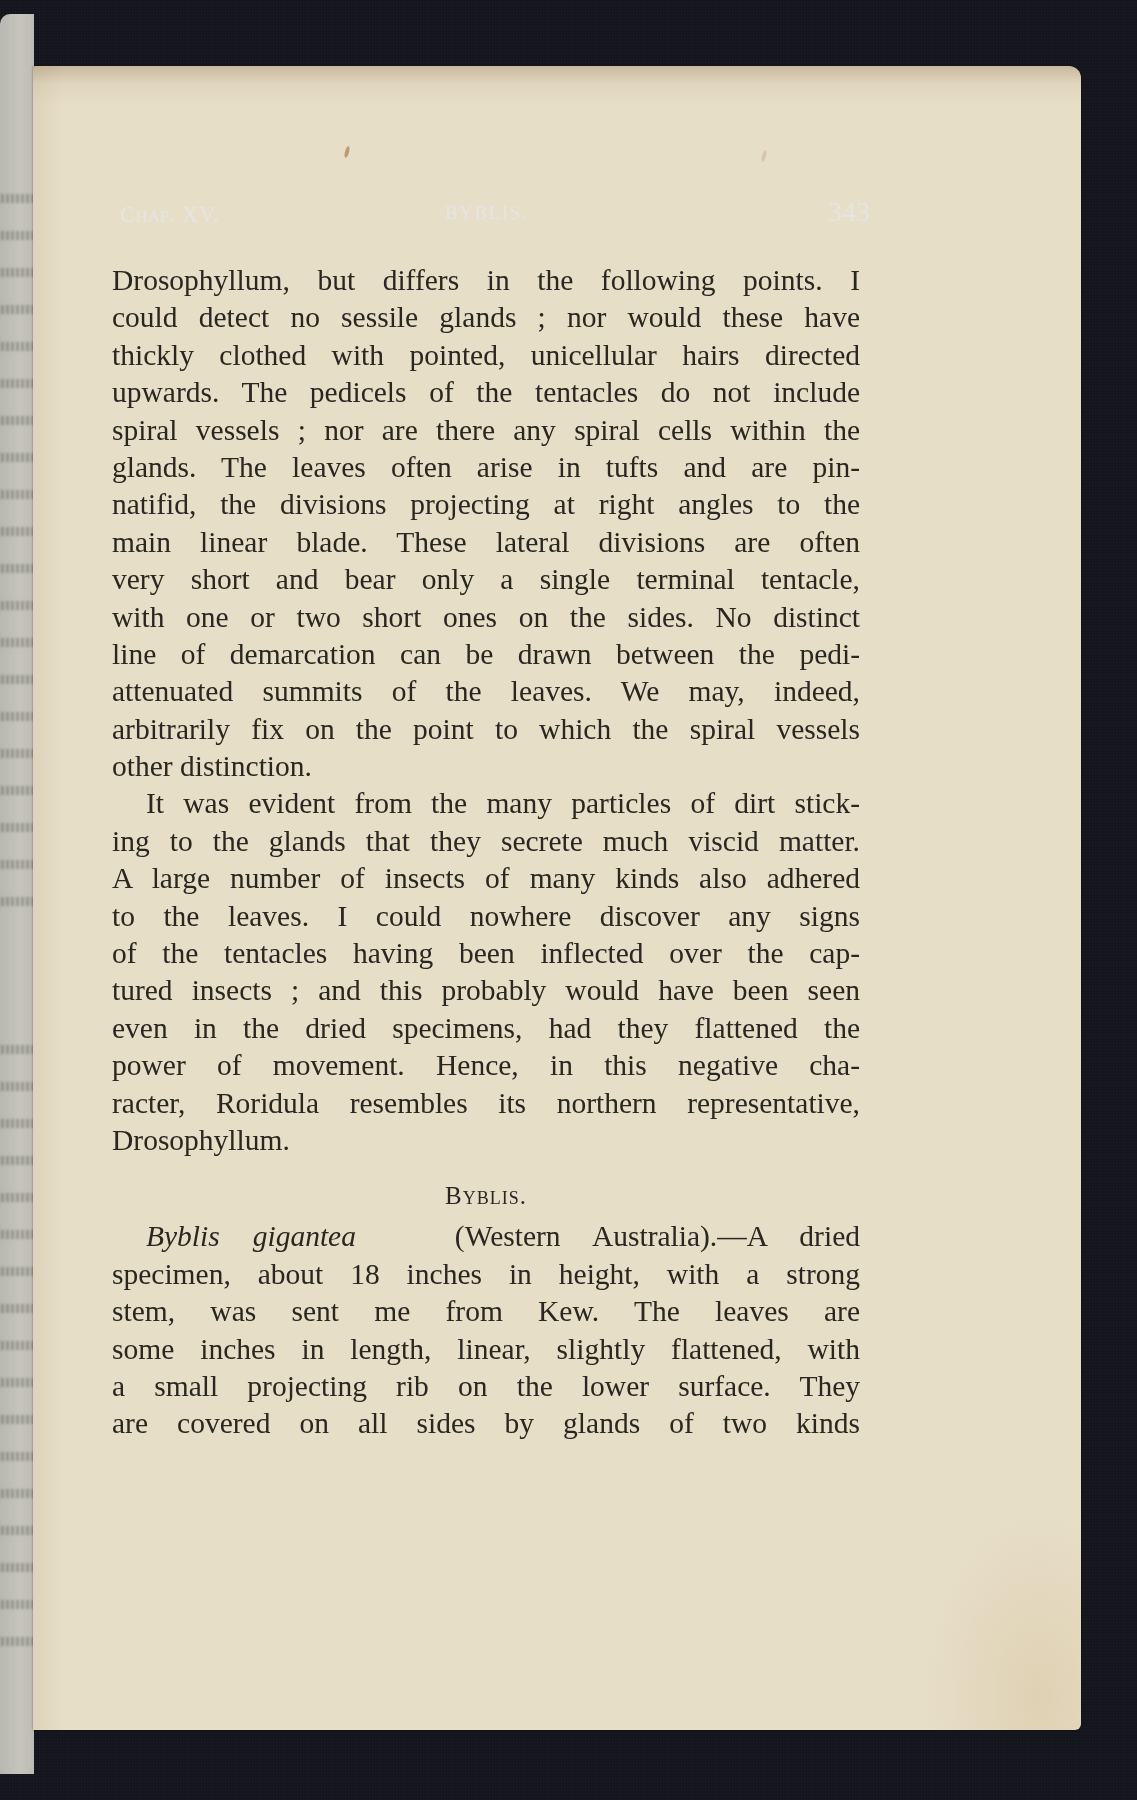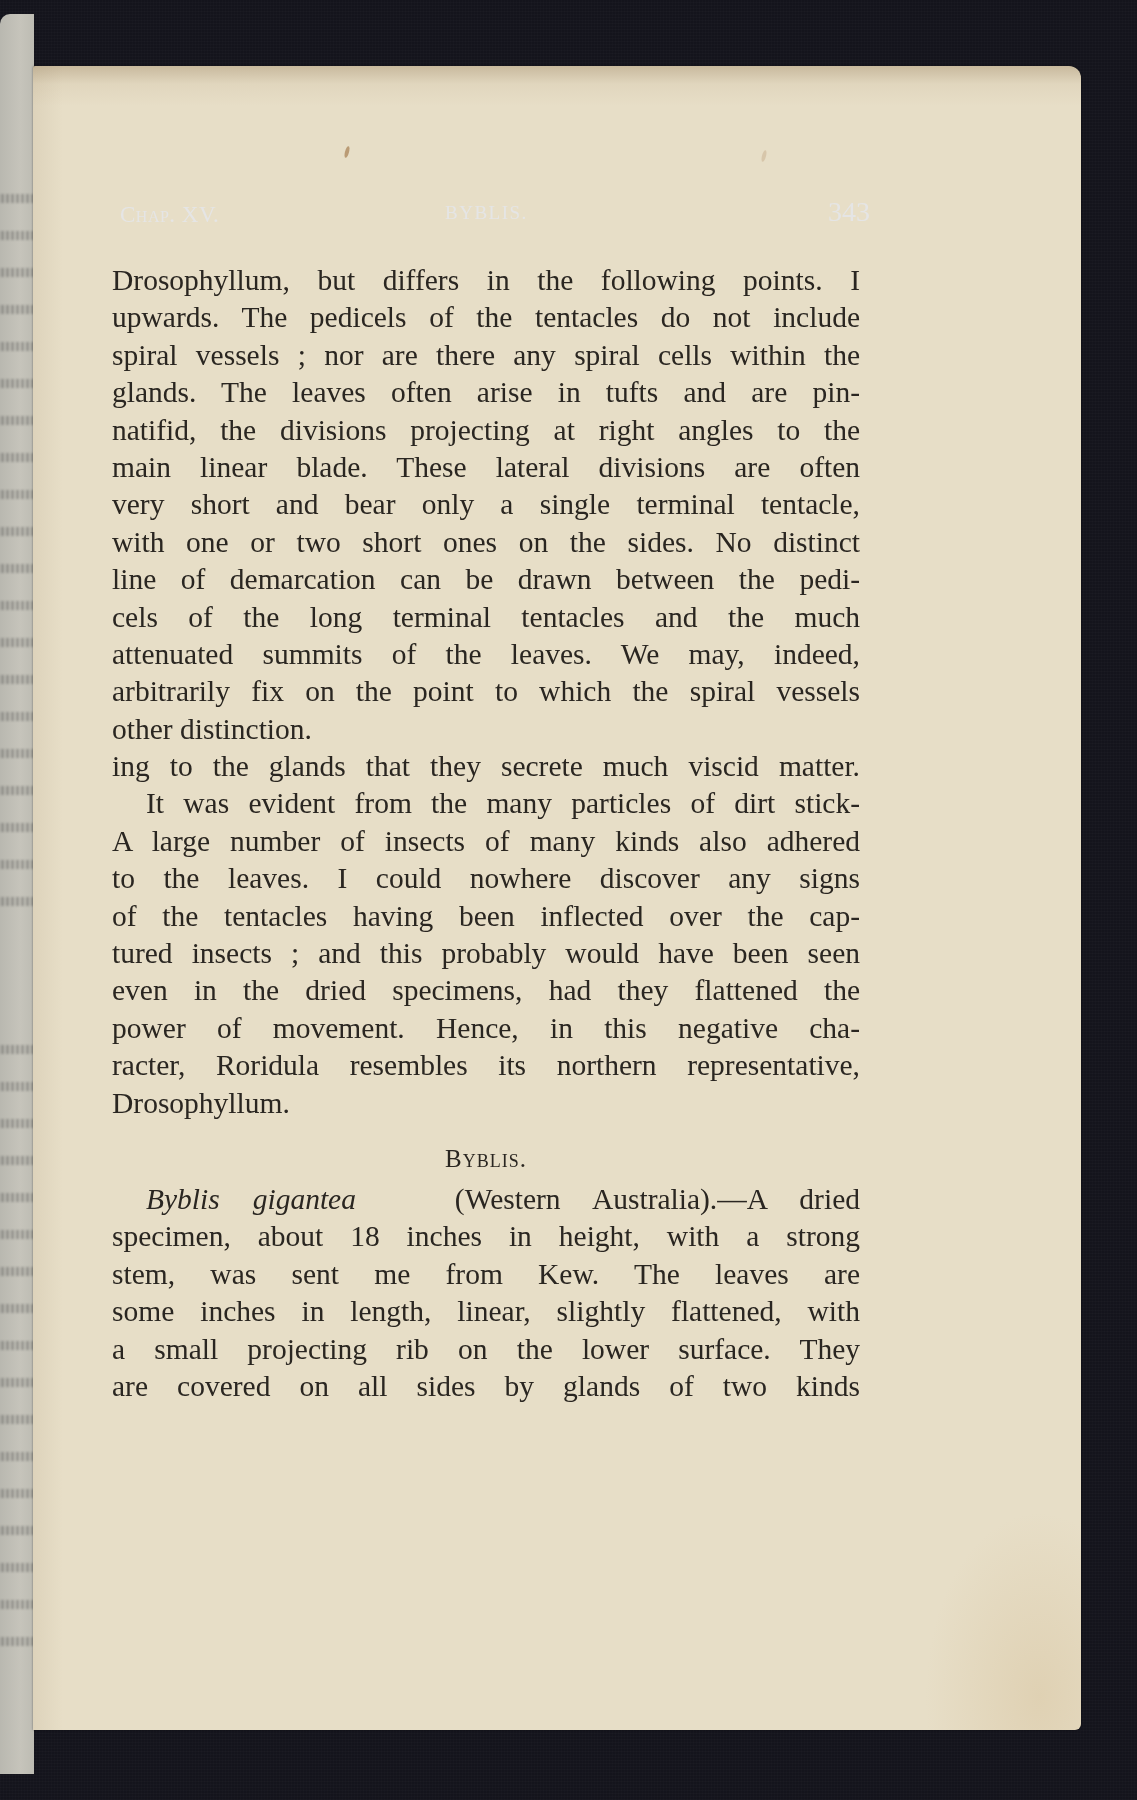--- a/index.html
+++ b/index.html
@@ -107,36 +107,37 @@
 
 <div class="running-head">
   <span class="chap">Chap. XV.</span>
   <span class="title">BYBLIS.</span>
   <span class="folio">343</span>
 </div>
 
 <div class="body-text">
   <div id="para-0">
       <span class="line">Drosophyllum, but differs in the following points.  I</span>
+      <span class="line">could detect no sessile glands ; nor would these have</span>
+      <span class="line">thickly clothed with pointed, unicellular hairs directed</span>
       <span class="line">upwards.  The pedicels of the tentacles do not include</span>
       <span class="line">spiral vessels ; nor are there any spiral cells within the</span>
       <span class="line">glands.  The leaves often arise in tufts and are pin-</span>
       <span class="line">natifid, the divisions projecting at right angles to the</span>
       <span class="line">main linear blade.  These lateral divisions are often</span>
       <span class="line">very short and bear only a single terminal tentacle,</span>
       <span class="line">with one or two short ones on the sides.  No distinct</span>
       <span class="line">line of demarcation can be drawn between the pedi-</span>
-      <span class="line">cels of the long terminal tentacles and the much</span>
       <span class="line">attenuated summits of the leaves.  We may, indeed,</span>
       <span class="line">arbitrarily fix on the point to which the spiral vessels</span>
       <span class="line last">other distinction.</span>
     </div>
   <div id="para-1">
+      <span class="line indent">It was evident from the many particles of dirt stick-</span>
       <span class="line">ing to the glands that they secrete much viscid matter.</span>
-      <span class="line indent">It was evident from the many particles of dirt stick-</span>
       <span class="line">A large number of insects of many kinds also adhered</span>
       <span class="line">to the leaves.  I could nowhere discover any signs</span>
       <span class="line">of the tentacles having been inflected over the cap-</span>
       <span class="line">tured insects ; and this probably would have been seen</span>
       <span class="line">even in the dried specimens, had they flattened the</span>
       <span class="line">power of movement.  Hence, in this negative cha-</span>
       <span class="line">racter, Roridula resembles its northern representative,</span>
       <span class="line last">Drosophyllum.</span>
     </div>
   <div class="spacer"></div>

